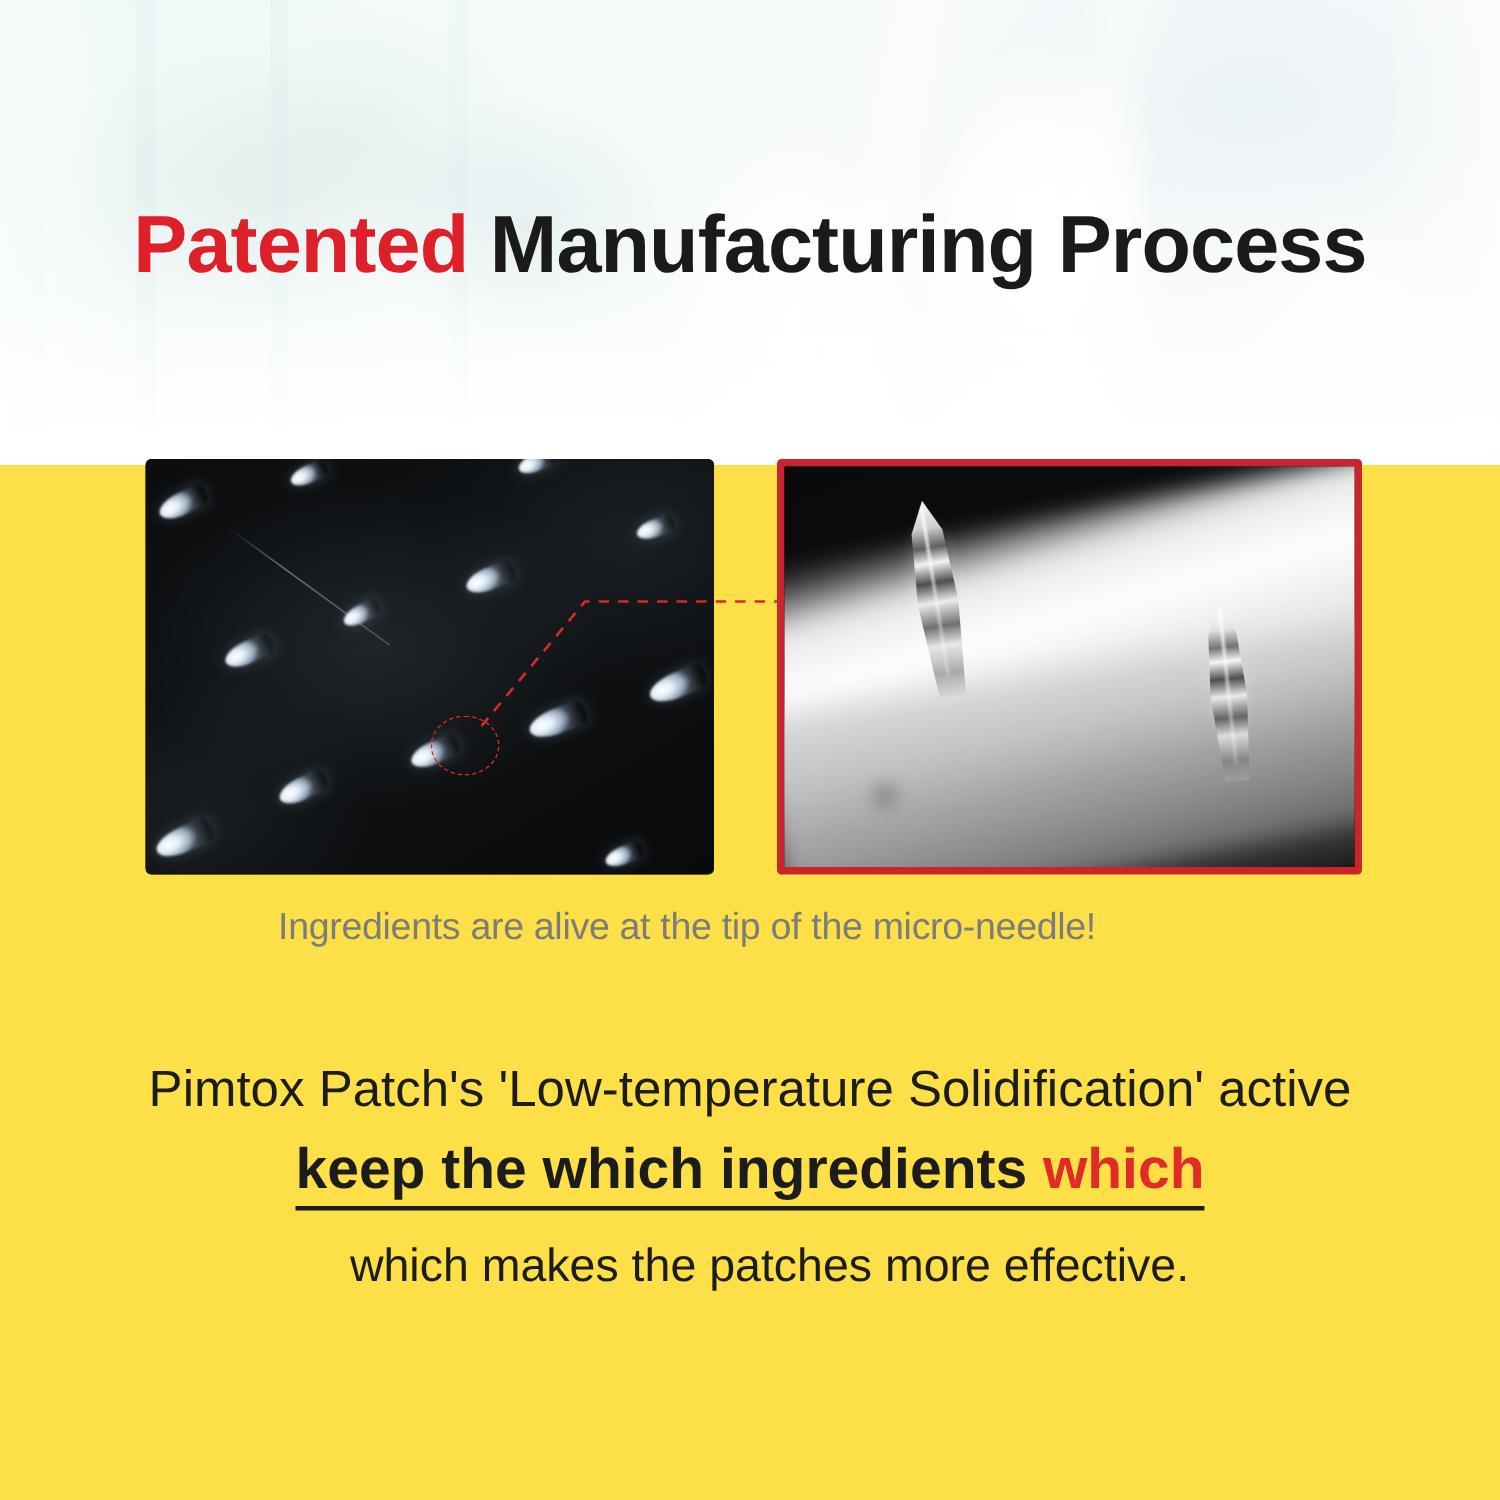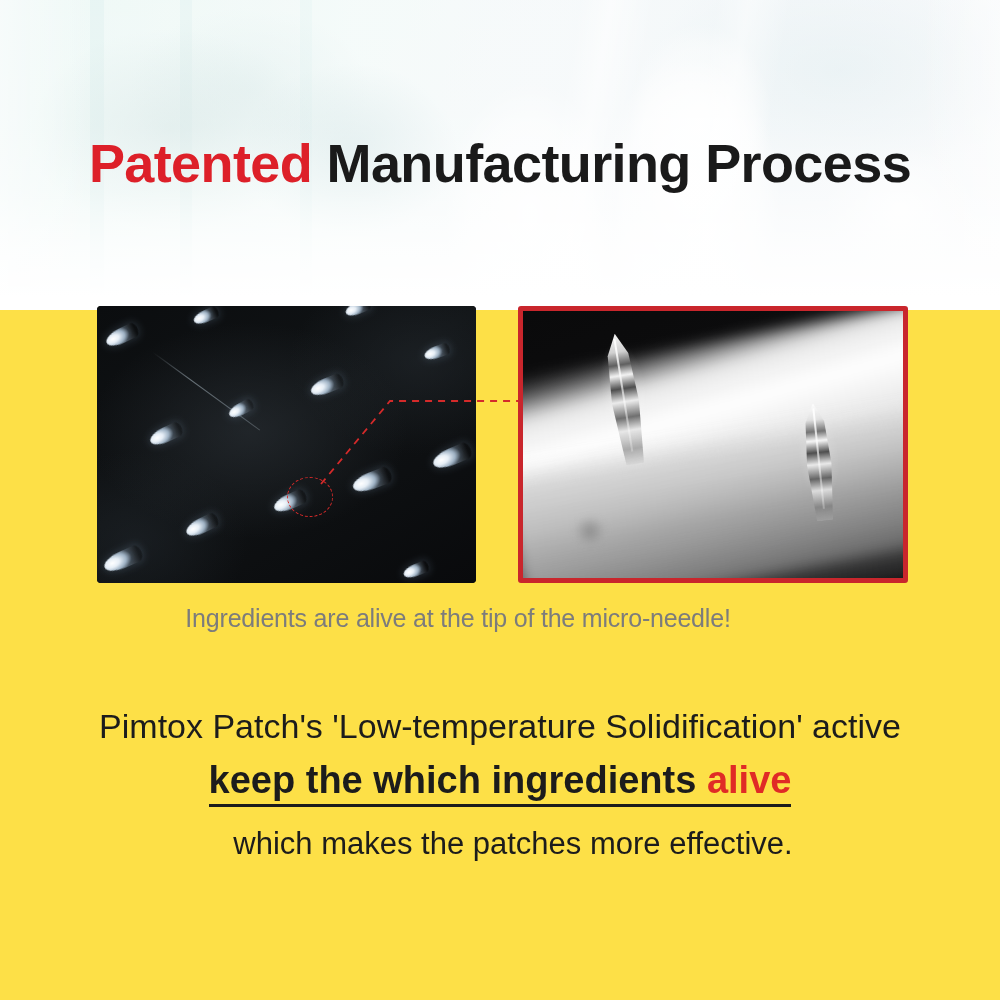--- a/index.html
+++ b/index.html
@@ -363,18 +363,18 @@
     <polyline points="321,484 390,401 518,401" fill="none" stroke="#d42a2a" stroke-width="1.8" stroke-dasharray="7,6" stroke-linecap="butt"></polyline>
   </svg>
 
   <div class="caption">Ingredients are alive at the tip of the micro-needle!</div>
 
   <div class="copy">
     <div class="line1">
       <span>Pimtox Patch's </span><span class="strong">'Low-temperature Solidification'</span><span> active</span>
     </div>
     <div class="line2">
-      <span class="u"><span>keep the which ingredients </span><span class="accent">alive</span></span>
+      <span class="u"><span>keep the which ingredients </span><span class="accent">which</span></span>
     </div>
     <div class="line3">which makes the patches more effective.</div>
   </div>
 
 </div>
 
 </body></html>

